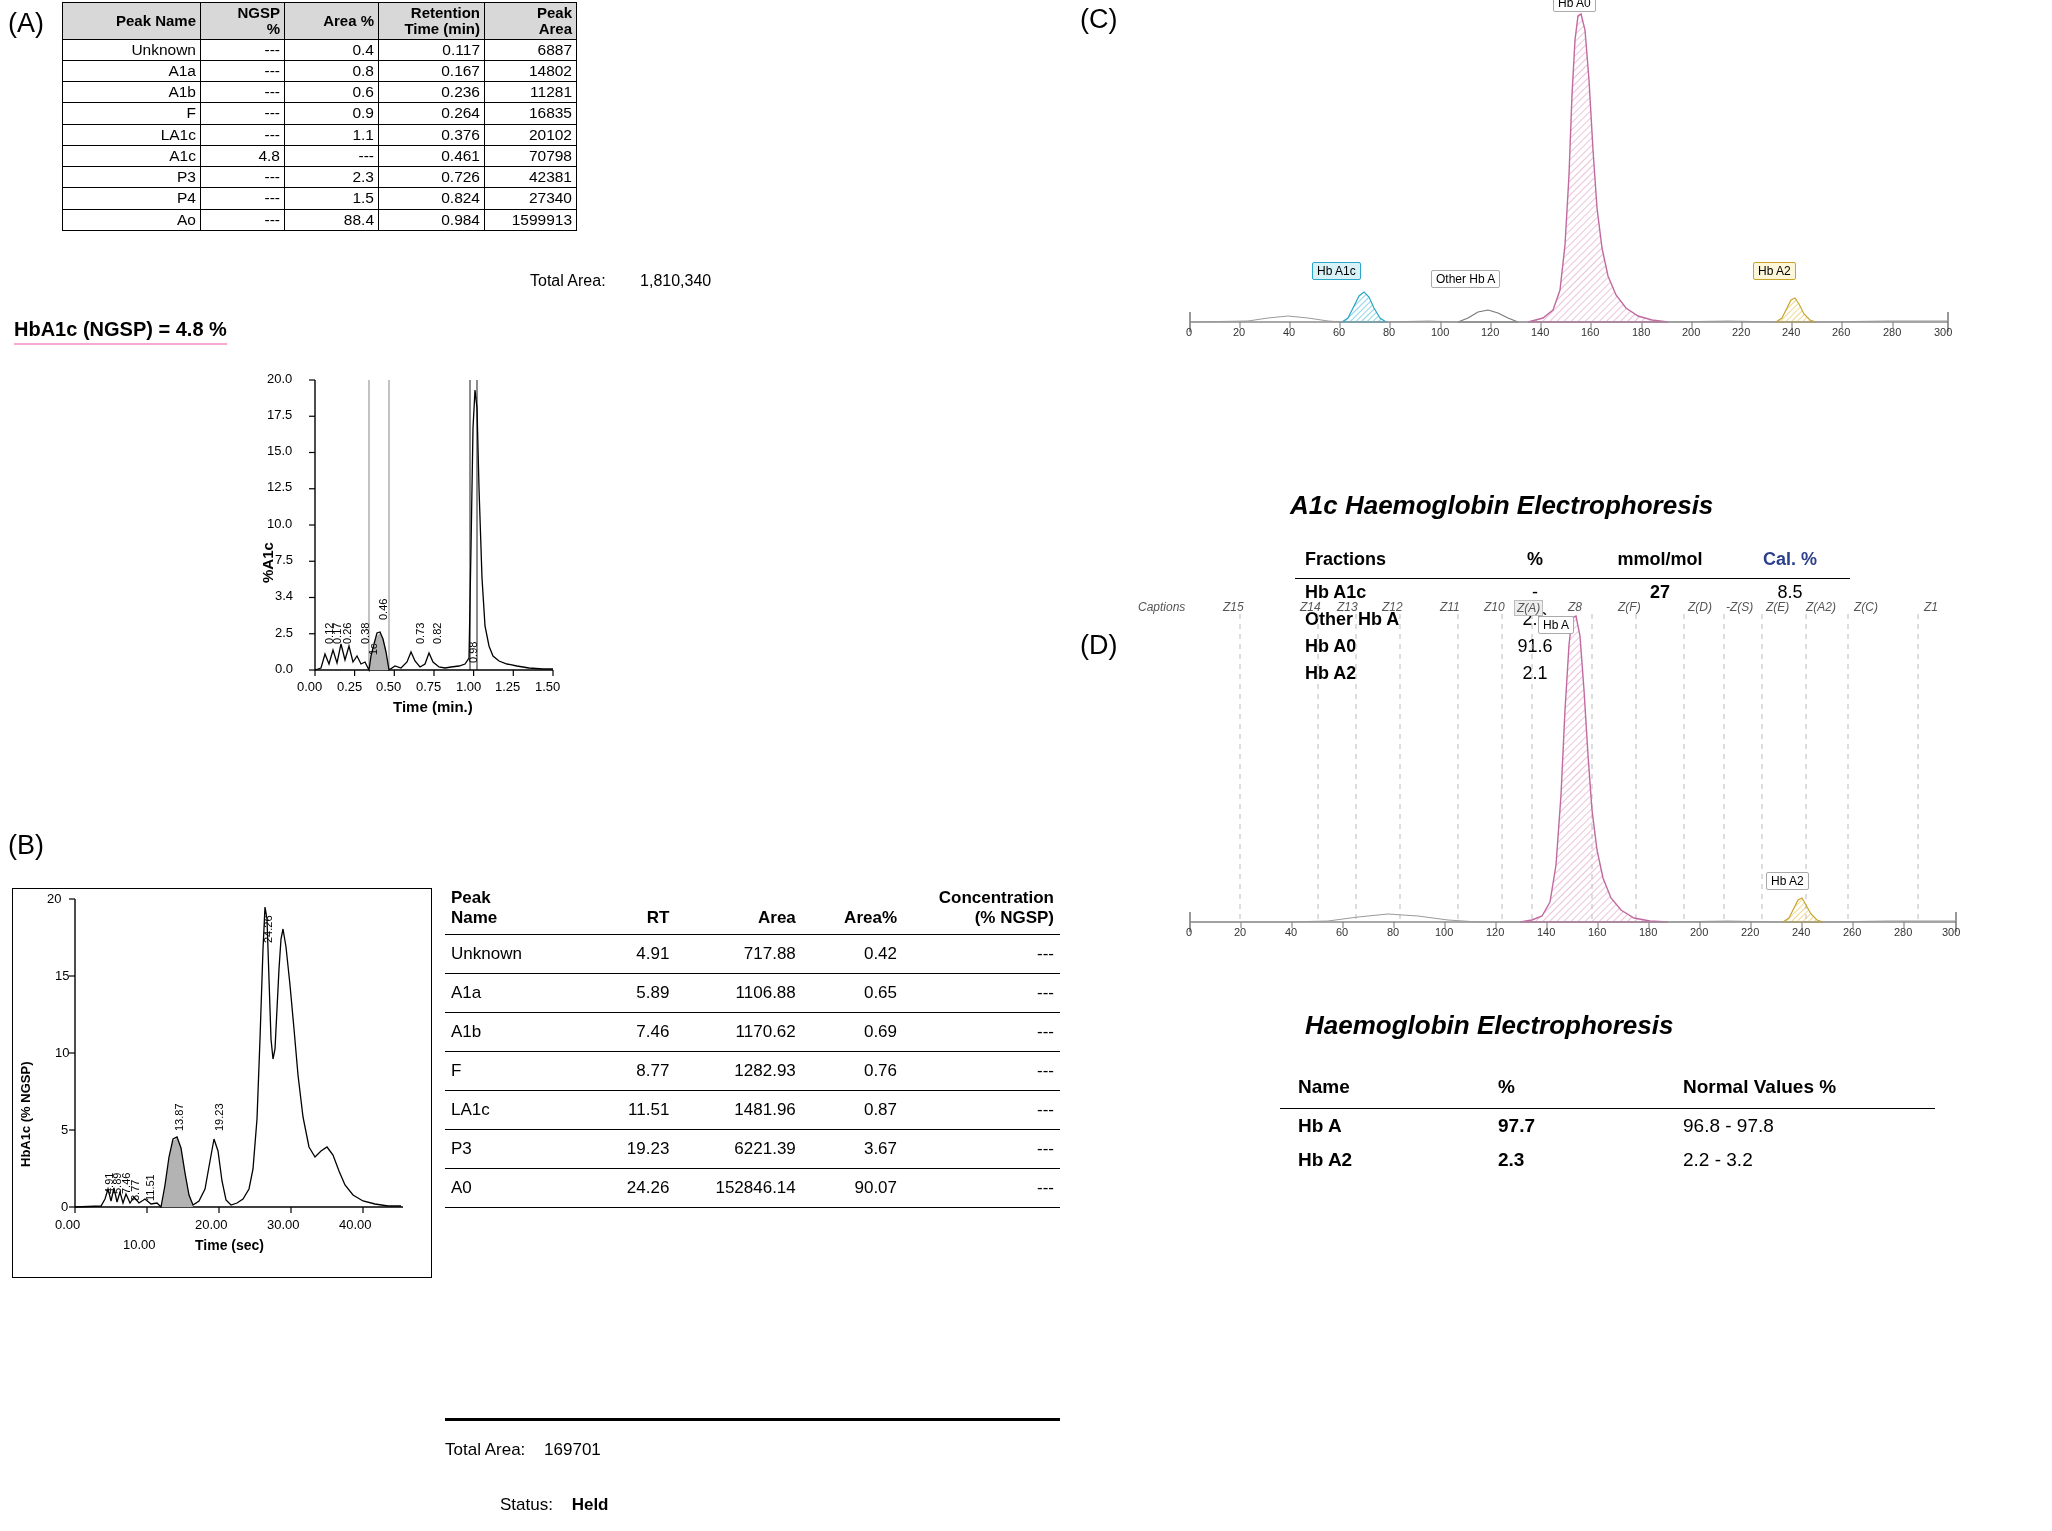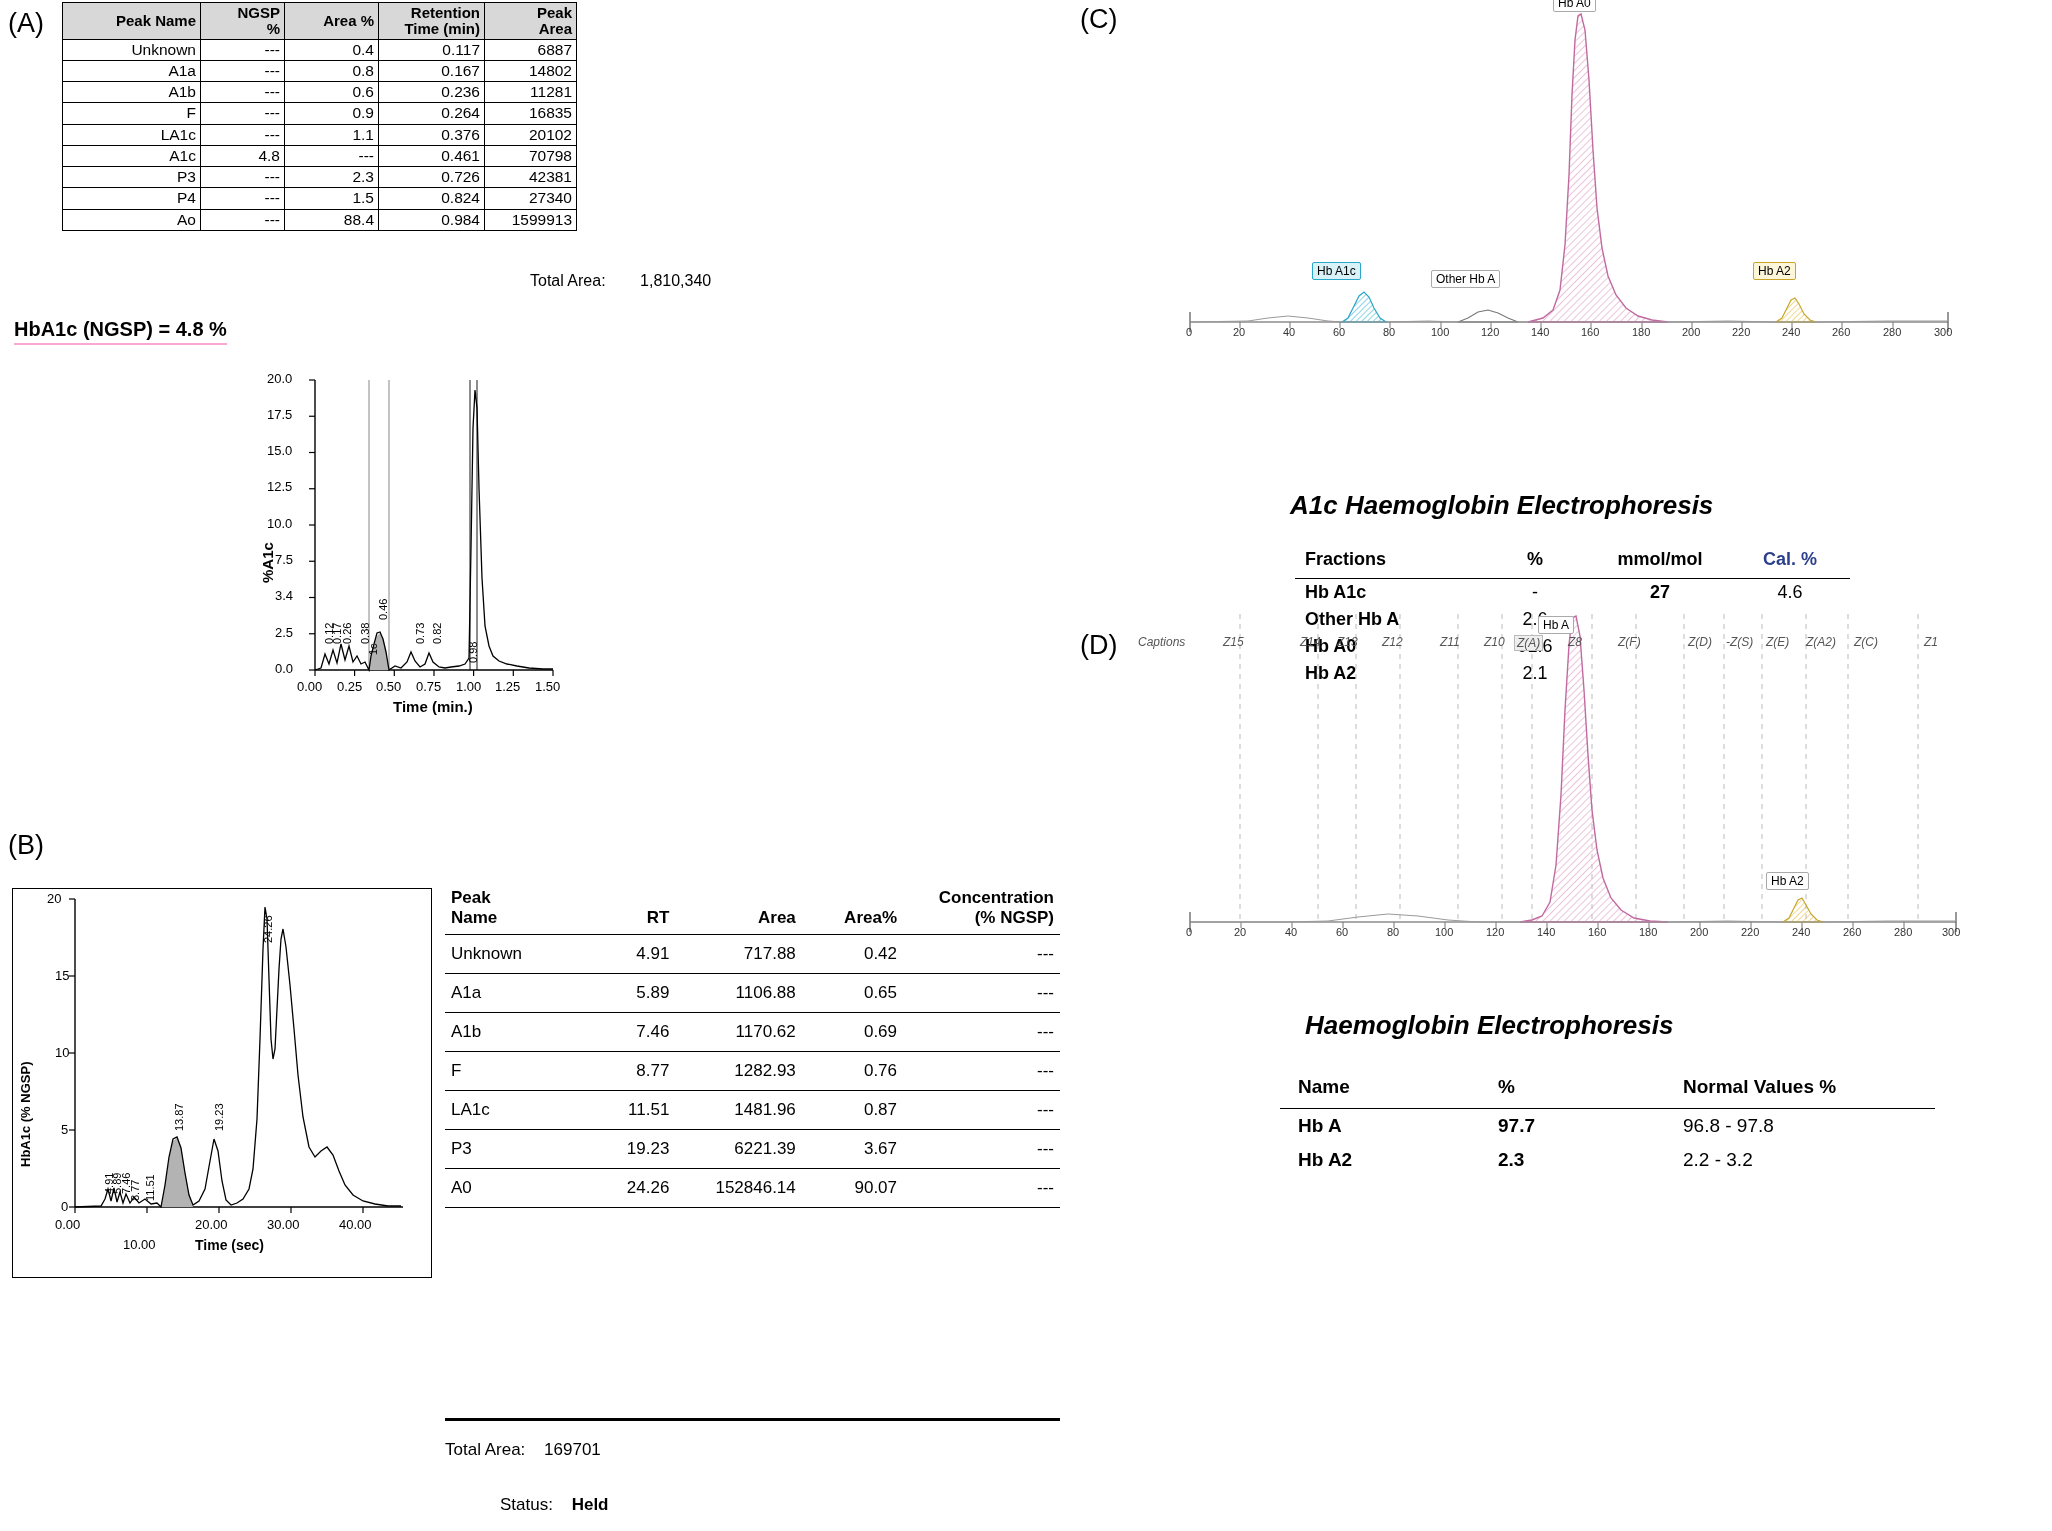--- a/index.html
+++ b/index.html
@@ -122,21 +122,21 @@
     border-collapse:collapse;
     font-size:19px;
   }
   table.hbtab th {
     font-weight:bold; padding:6px 18px 10px 18px; border-bottom:1.5px solid #000;
     text-align:left;
   }
   table.hbtab td { padding:6px 18px; }
   table.hbtab td.b { font-weight:bold; }
 
-  .zone-lbl { position:absolute; font-size:12px; font-style:italic; color:#555;margin-top:35px; }
+  .zone-lbl { position:absolute; font-size:12px; font-style:italic; color:#555; }
   .marker-box {
     position:absolute; font-size:12px; border:1px solid #999; background:#f2f2f2;
     padding:1px 4px; border-radius:2px; white-space:nowrap;
   }
   .marker-box.blue { border-color:#2aa6c8; background:#d9f2f8; }
   .marker-box.yellow { border-color:#c8a52a; background:#fdf6d9; }
   .marker-box.plain { border-color:#aaa; background:#fff; }
   .axis-num { position:absolute; font-size:11px; color:#333; }
 </style>
 </head>
@@ -526,21 +526,21 @@
         <th class="c" style="width:110px; text-align:center;">%</th>
         <th class="c" style="width:140px; text-align:center;">mmol/mol</th>
         <th class="c accent" style="width:120px; text-align:center;">Cal. %</th>
       </tr>
     </thead>
     <tbody>
       <tr>
         <td style="font-weight:bold;">Hb A1c</td>
         <td class="c">-</td>
         <td class="c" style="font-weight:bold;">27</td>
-        <td class="c">4.6</td>
+        <td class="c">8.5</td>
       </tr>
       <tr>
         <td style="font-weight:bold;">Other Hb A</td>
         <td class="c">2.6</td>
         <td class="c"></td>
         <td class="c"></td>
       </tr>
       <tr>
         <td style="font-weight:bold;">Hb A0</td>
         <td class="c">91.6</td>

